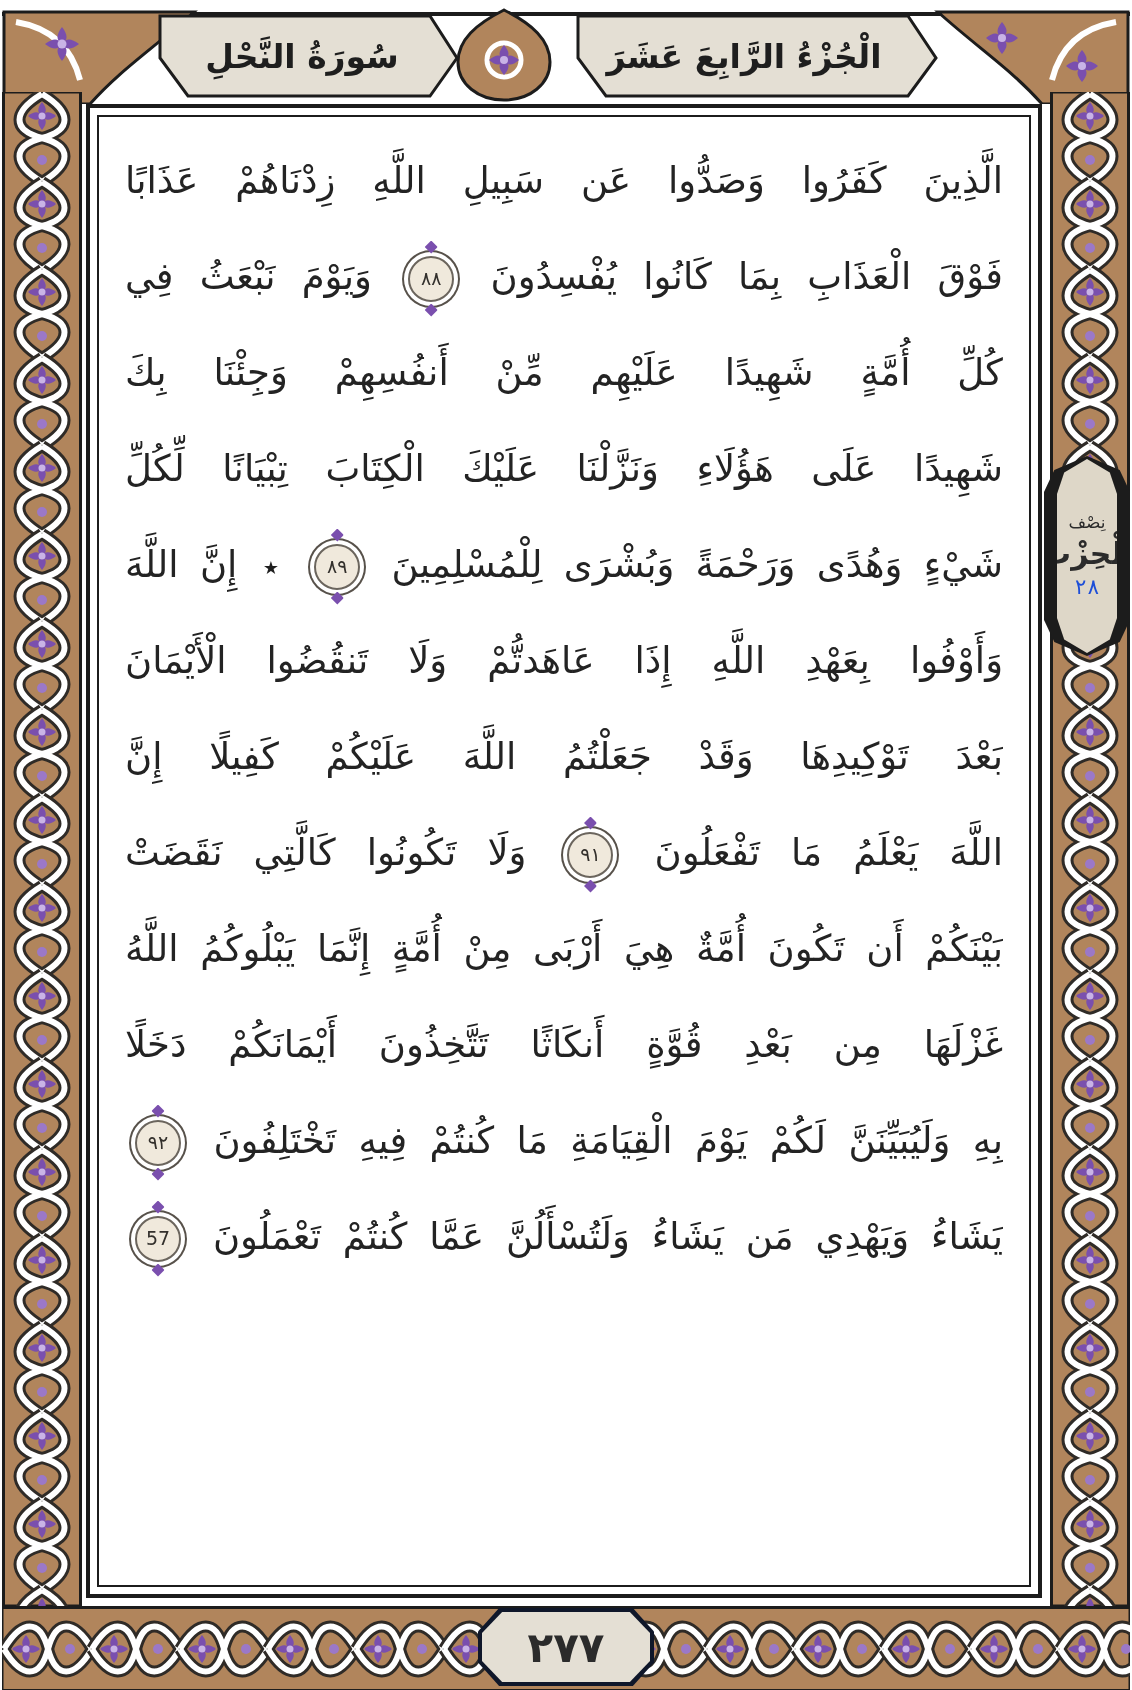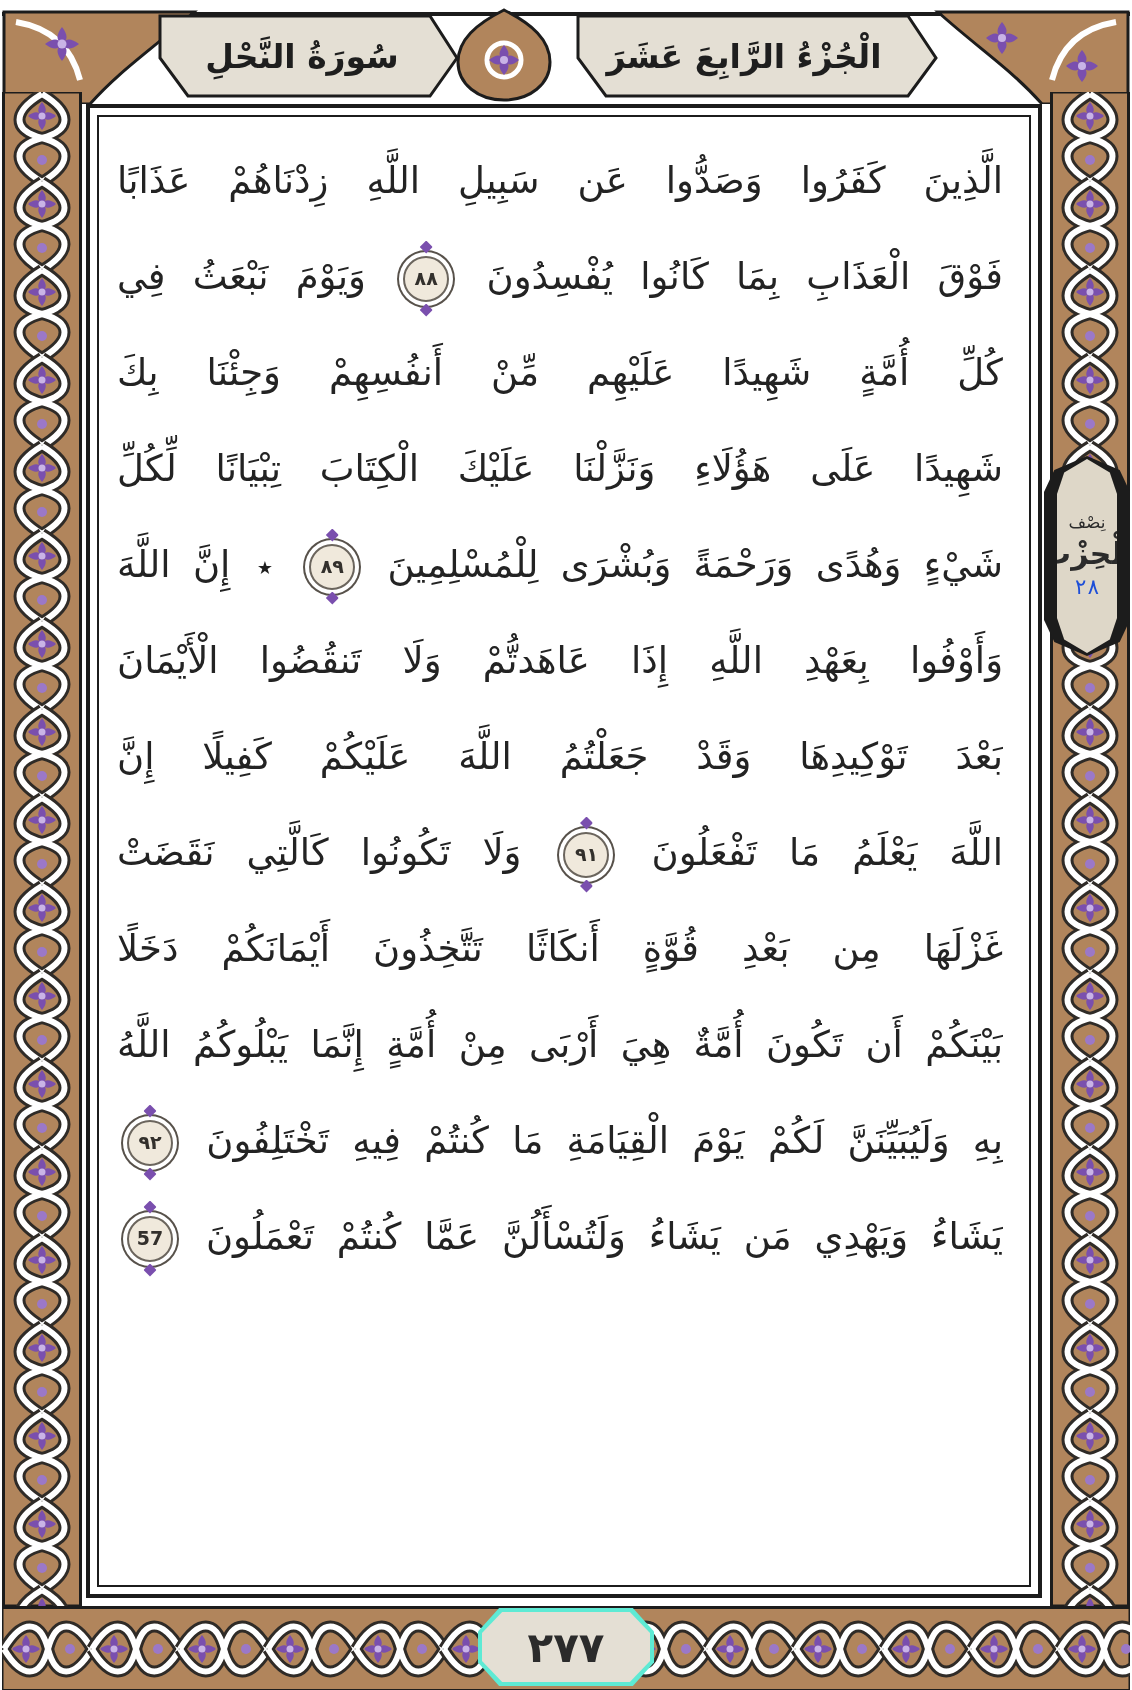--- a/index.html
+++ b/index.html
@@ -33,21 +33,21 @@
     position:absolute;left:86px;top:100px;width:956px;height:1494px;
     border:4px solid #1c1c1c;
     padding:7px;
     box-sizing:border-box;
     background:var(--panel-bg);
   }
   .text-frame-inner{
     width:100%;height:100%;
     border:2px solid #1c1c1c;
     box-sizing:border-box;
-    padding:16px 26px 0 18px;
+    padding:16px 26px 0 26px;
     direction:rtl;
     overflow:hidden;
   }
   .qline{
     height:96px;
     line-height:96px;
     font-size:37px;
     text-align:justify;
     text-align-last:justify;
     white-space:normal;
@@ -59,21 +59,21 @@
     display:inline-flex;
     align-items:center;
     justify-content:center;
     width:42px;height:42px;
     border-radius:50%;
     background:var(--medallion-bg);
     border:2px solid #6b655d;
     box-shadow:0 0 0 4px #ffffff,0 0 0 6px #57514a;
     font-size:19px;
     line-height:1;
-    font-weight:bold;
+    font-weight:normal;
     color:#33302c;
     position:relative;
     vertical-align:middle;
     margin:0 10px;
   }
   .ayah::before,.ayah::after{
     content:"";
     position:absolute;left:50%;
     width:13px;height:13px;
     background:var(--flower-purple);
@@ -101,21 +101,21 @@
     clip-path:polygon(50% 0%,88% 7%,100% 18%,100% 82%,88% 93%,50% 100%,12% 93%,0% 82%,0% 18%,12% 7%);
     display:flex;flex-direction:column;align-items:center;justify-content:center;
     gap:4px;
     direction:rtl;
   }
   .hizb-line1{font-size:17px;color:#2b2b2b;}
   .hizb-line2{font-size:30px;font-weight:bold;color:#2b2b2b;}
   .hizb-num{font-size:21px;color:#1d4ed8;font-family:Liberation Mono, monospace;}
   .page-num-cartouche{
     position:absolute;left:478px;top:1604px;width:176px;height:78px;
-    background:#5eead4;
+    background:#0f172a;
     clip-path:polygon(12% 0%,88% 0%,100% 30%,100% 70%,88% 100%,12% 100%,0% 70%,0% 30%);
     z-index:5;
     display:flex;align-items:center;justify-content:center;
   }
   .page-num-inner{
     width:168px;height:70px;
     background:var(--band-bg);
     clip-path:polygon(12% 0%,88% 0%,100% 30%,100% 70%,88% 100%,12% 100%,0% 70%,0% 30%);
     display:flex;align-items:center;justify-content:center;
     font-size:42px;font-weight:bold;color:#2b2b2b;
@@ -296,22 +296,22 @@
     <div class="text-frame-inner">
       <div>
           <div class="qline"><span class="qtext">الَّذِينَ كَفَرُوا وَصَدُّوا عَن سَبِيلِ اللَّهِ زِدْنَاهُمْ عَذَابًا</span></div>
           <div class="qline"><span class="qtext">فَوْقَ الْعَذَابِ بِمَا كَانُوا يُفْسِدُونَ</span> <span class="ayah">٨٨</span> <span class="qtext">وَيَوْمَ نَبْعَثُ فِي</span></div>
           <div class="qline"><span class="qtext">كُلِّ أُمَّةٍ شَهِيدًا عَلَيْهِم مِّنْ أَنفُسِهِمْ وَجِئْنَا بِكَ</span></div>
           <div class="qline"><span class="qtext">شَهِيدًا عَلَى هَؤُلَاءِ وَنَزَّلْنَا عَلَيْكَ الْكِتَابَ تِبْيَانًا لِّكُلِّ</span></div>
           <div class="qline"><span class="qtext">شَيْءٍ وَهُدًى وَرَحْمَةً وَبُشْرَى لِلْمُسْلِمِينَ</span> <span class="ayah">٨٩</span> <span class="rub">٭</span> <span class="qtext">إِنَّ اللَّهَ</span></div>
           <div class="qline"><span class="qtext">وَأَوْفُوا بِعَهْدِ اللَّهِ إِذَا عَاهَدتُّمْ وَلَا تَنقُضُوا الْأَيْمَانَ</span></div>
           <div class="qline"><span class="qtext">بَعْدَ تَوْكِيدِهَا وَقَدْ جَعَلْتُمُ اللَّهَ عَلَيْكُمْ كَفِيلًا إِنَّ</span></div>
           <div class="qline"><span class="qtext">اللَّهَ يَعْلَمُ مَا تَفْعَلُونَ</span> <span class="ayah">٩١</span> <span class="qtext">وَلَا تَكُونُوا كَالَّتِي نَقَضَتْ</span></div>
+          <div class="qline"><span class="qtext">بَيْنَكُمْ أَن تَكُونَ أُمَّةٌ هِيَ أَرْبَى مِنْ أُمَّةٍ إِنَّمَا يَبْلُوكُمُ اللَّهُ</span></div>
           <div class="qline"><span class="qtext">غَزْلَهَا مِن بَعْدِ قُوَّةٍ أَنكَاثًا تَتَّخِذُونَ أَيْمَانَكُمْ دَخَلًا</span></div>
-          <div class="qline"><span class="qtext">بَيْنَكُمْ أَن تَكُونَ أُمَّةٌ هِيَ أَرْبَى مِنْ أُمَّةٍ إِنَّمَا يَبْلُوكُمُ اللَّهُ</span></div>
           <div class="qline"><span class="qtext">بِهِ وَلَيُبَيِّنَنَّ لَكُمْ يَوْمَ الْقِيَامَةِ مَا كُنتُمْ فِيهِ تَخْتَلِفُونَ</span> <span class="ayah">٩٢</span></div>
           <div class="qline"><span class="qtext">يَشَاءُ وَيَهْدِي مَن يَشَاءُ وَلَتُسْأَلُنَّ عَمَّا كُنتُمْ تَعْمَلُونَ</span> <span class="ayah">57</span></div>
         </div>
     </div>
   </div>
 
   <div class="hizb-cartouche">
     <div class="hizb-cartouche-inner">
       <span class="hizb-line1">نِصْف</span>
       <span class="hizb-line2">الْحِزْب</span>

